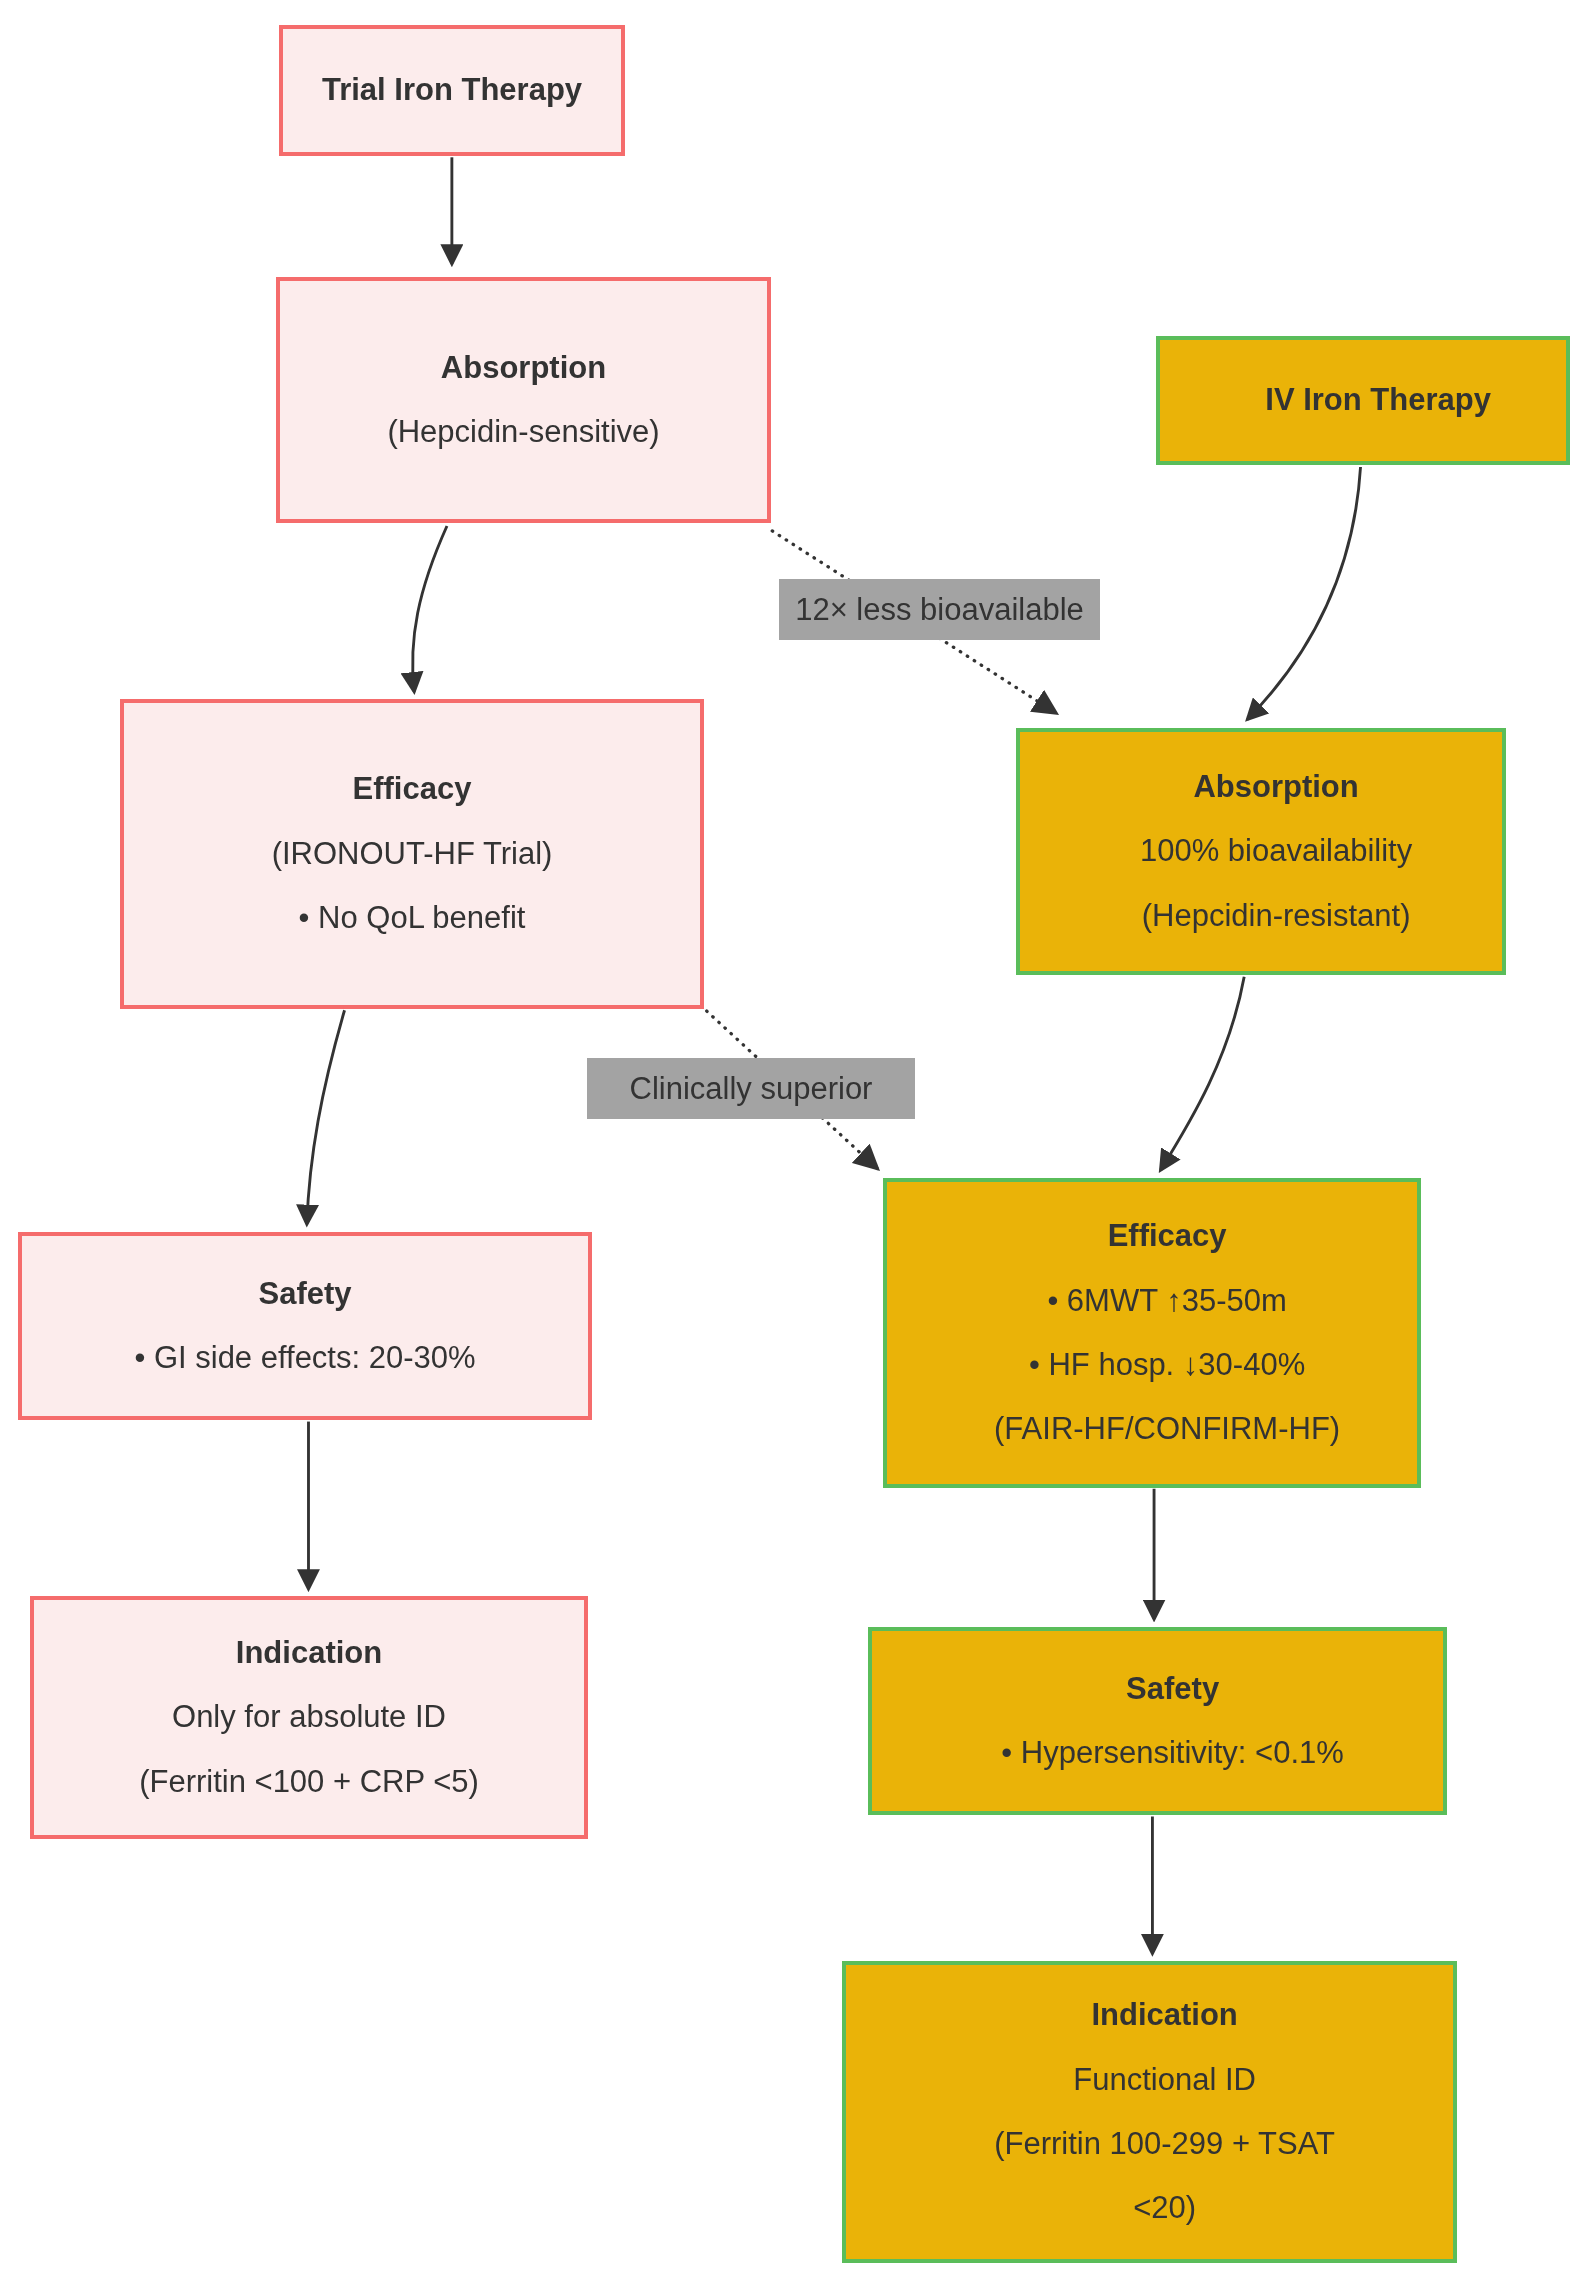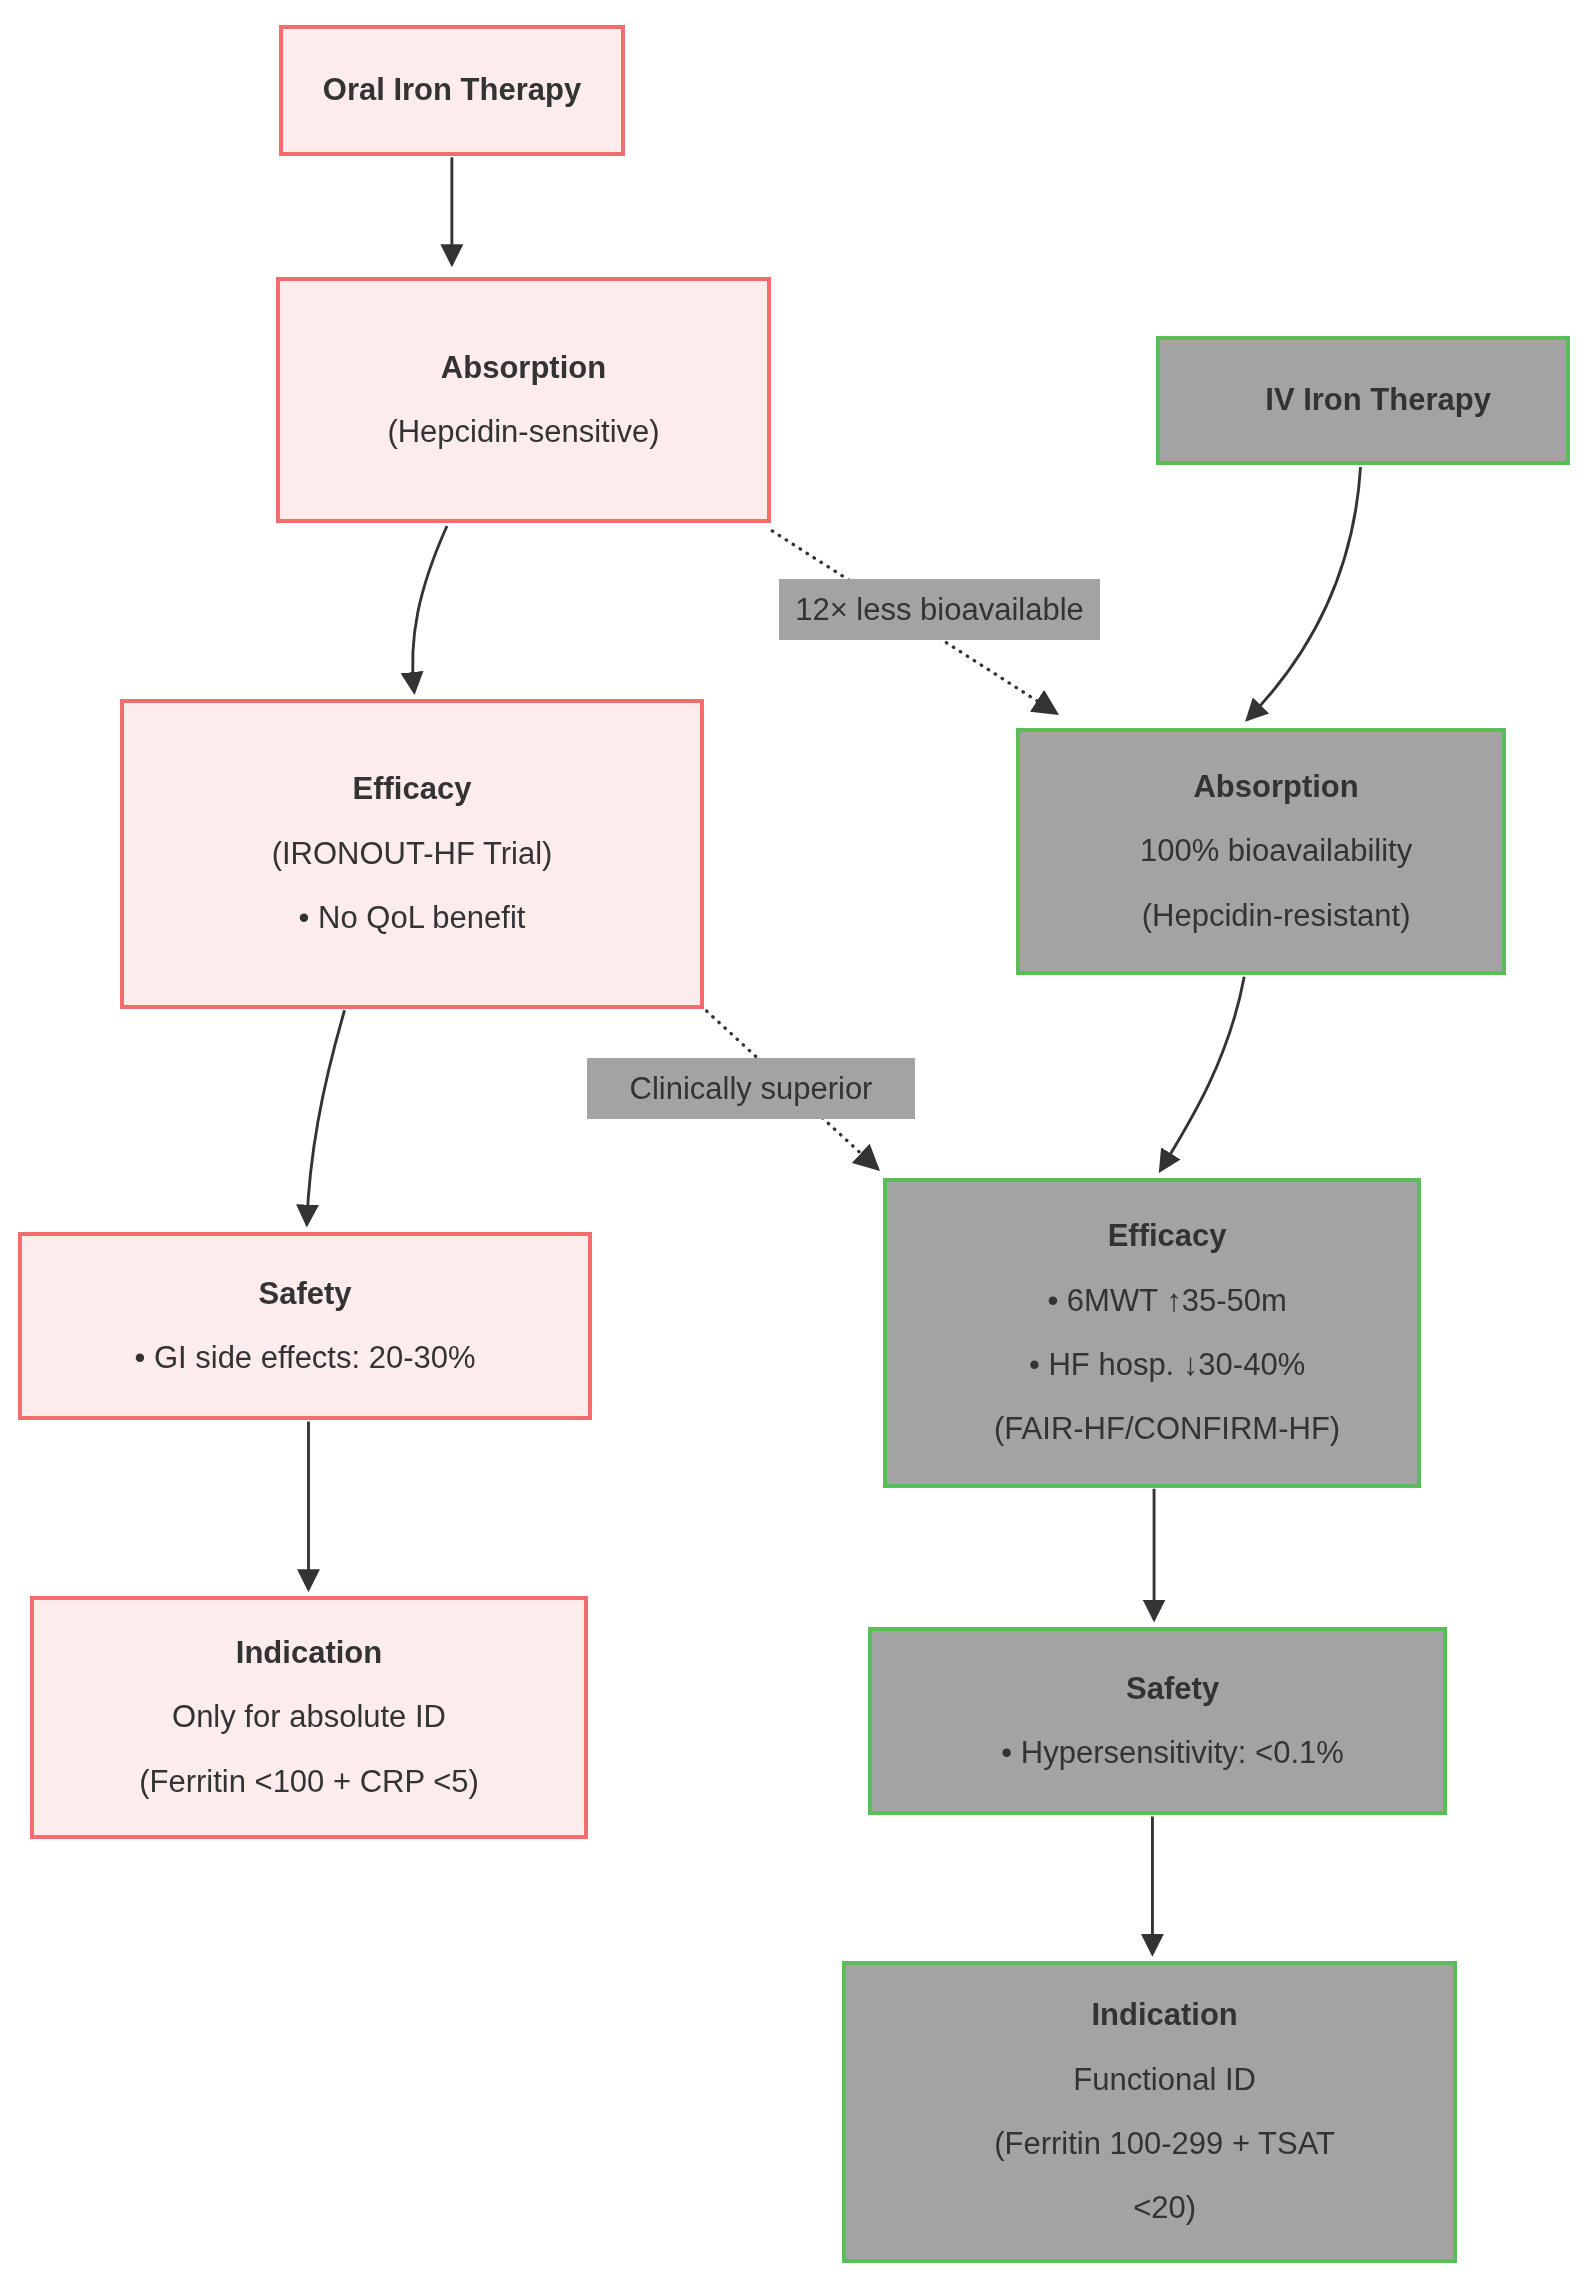--- a/index.html
+++ b/index.html
@@ -35,21 +35,21 @@
     flex-direction:column;
     align-items:center;
     justify-content:center;
     text-align:center;
     font-size:31px;
     line-height:2.08;
     color:#333333;
     padding:4.9px 9.8px;
   }
   .node.oral{ border-color:#f56c6c; background:#fcecec; }
-  .node.iv{   border-color:#5abd5a; background:#a3a3a3;padding-left:40px; }
+  .node.iv{   border-color:#5abd5a; background:#eab308;padding-left:40px; }
   .node-title{ font-weight:bold; }
   .edge-label{
     position:absolute;
     background:#a3a3a3;
     color:#333333;
     font-size:31px;
     display:flex;
     align-items:center;
     justify-content:center;
     white-space:nowrap;
@@ -93,21 +93,21 @@
   </svg>
 
   <div class="edge-label" id="el-bioavailability">
     <span>12× less bioavailable</span>
   </div>
   <div class="edge-label" id="el-superiority">
     <span>Clinically superior</span>
   </div>
 
   <div class="node oral" id="n-oral-therapy">
-    <span class="node-title">Oral Iron Therapy</span>
+    <span class="node-title">Trial Iron Therapy</span>
   </div>
 
   <div class="node oral" id="n-oral-absorption">
     <span class="node-title">Absorption</span>
     <span>(Hepcidin-sensitive)</span>
   </div>
 
   <div class="node iv" id="n-iv-therapy">
     <span class="node-title">IV Iron Therapy</span>
   </div>

